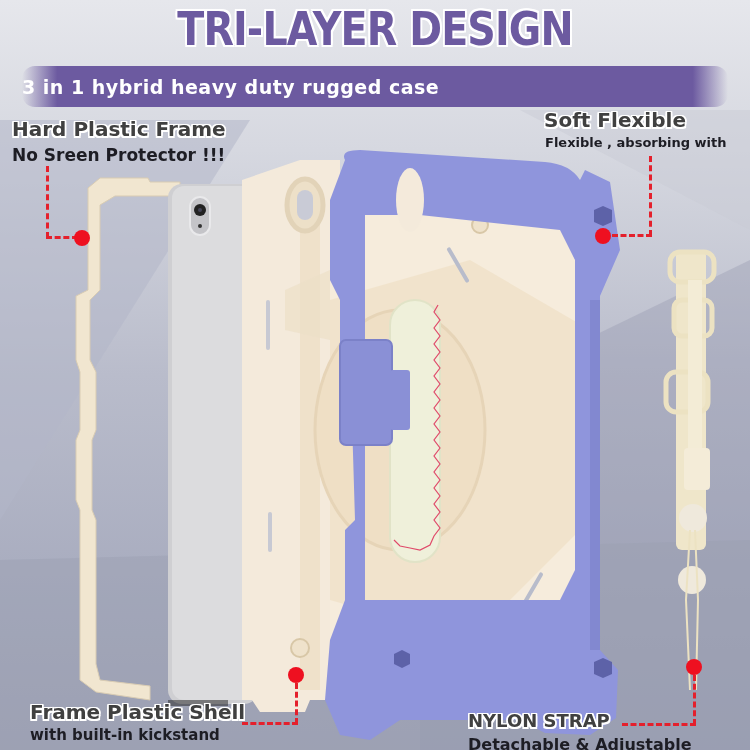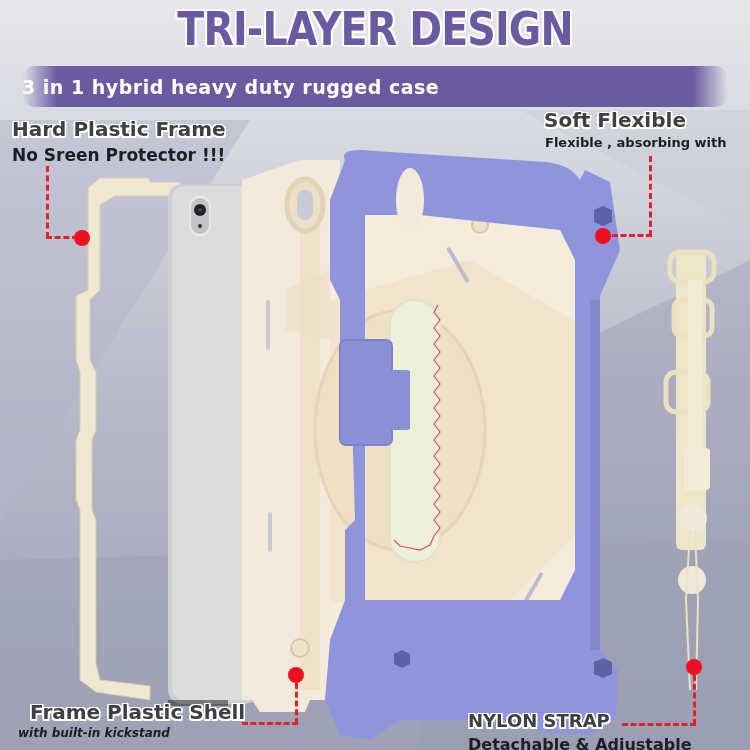--- a/index.html
+++ b/index.html
@@ -150,21 +150,21 @@
 <div class="dash-h" style="left:46px; top:236px; width:32px;"></div>
 <div class="dot" style="left:82px; top:238px;"></div>
 
 <div class="callout-title" style="left:544px; top:108px; font-size:20px;">Soft Flexible</div>
 <div class="callout-sub" style="left:545px; top:135px; font-size:13px;">Flexible , absorbing with</div>
 <div class="dash-v" style="left:649px; top:156px; height:80px;"></div>
 <div class="dash-h" style="left:612px; top:234px; width:40px;"></div>
 <div class="dot" style="left:603px; top:236px;"></div>
 
 <div class="callout-title" style="left:30px; top:700px; font-size:20px;">Frame Plastic Shell</div>
-<div class="callout-sub" style="left:18px; top:726px; font-size:12px;font-style:italic;">with built-in kickstand</div>
+<div class="callout-sub" style="left:30px; top:726px; font-size:15px;">with built-in kickstand</div>
 <div class="dot" style="left:296px; top:675px;"></div>
 <div class="dash-v" style="left:295px; top:683px; height:41px;"></div>
 <div class="dash-h" style="left:242px; top:722px; width:56px;"></div>
 
 <div class="callout-title" style="left:468px; top:710px; font-size:18px;text-align:right;">NYLON STRAP</div>
 <div class="callout-sub" style="left:468px; top:735px; font-size:16px;">Detachable &amp; Adjustable</div>
 <div class="dot" style="left:694px; top:667px;"></div>
 <div class="dash-v" style="left:693px; top:675px; height:50px;"></div>
 <div class="dash-h" style="left:622px; top:723px; width:74px;"></div>
 

